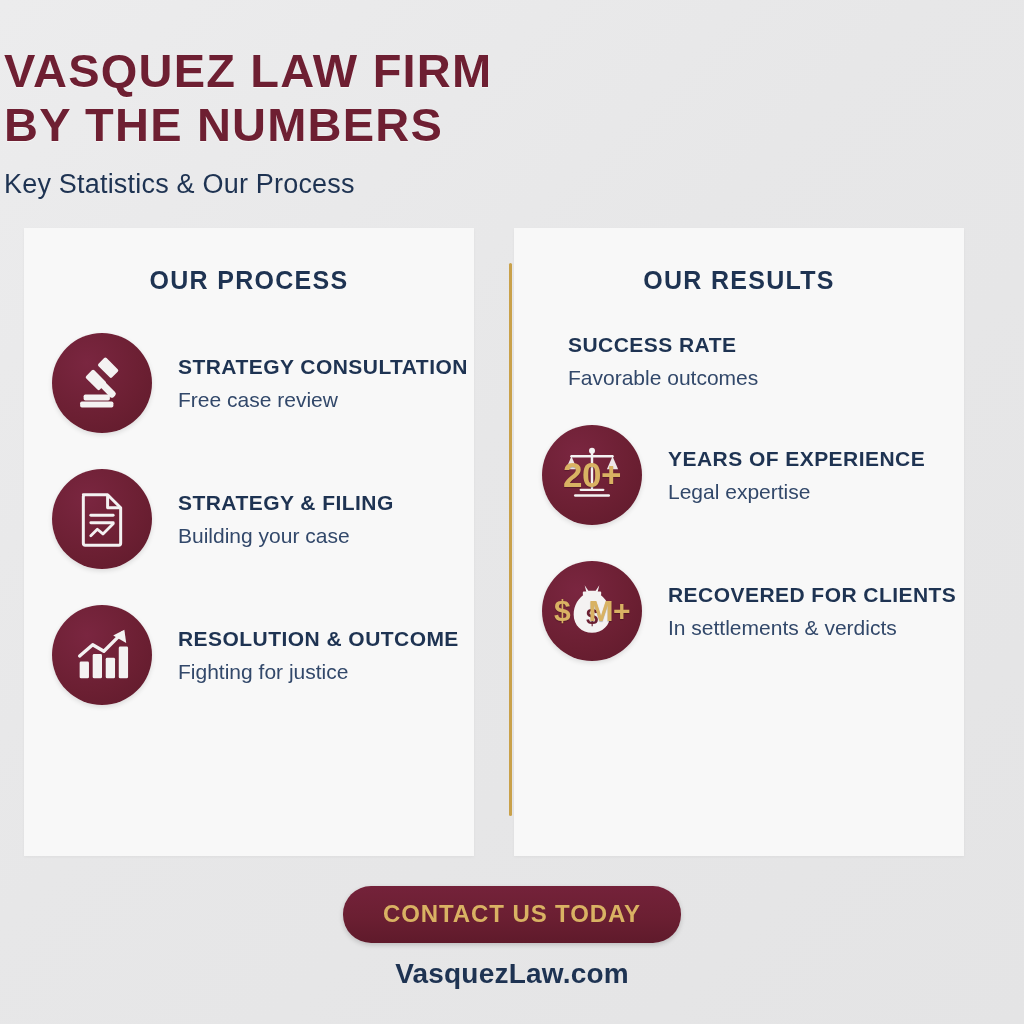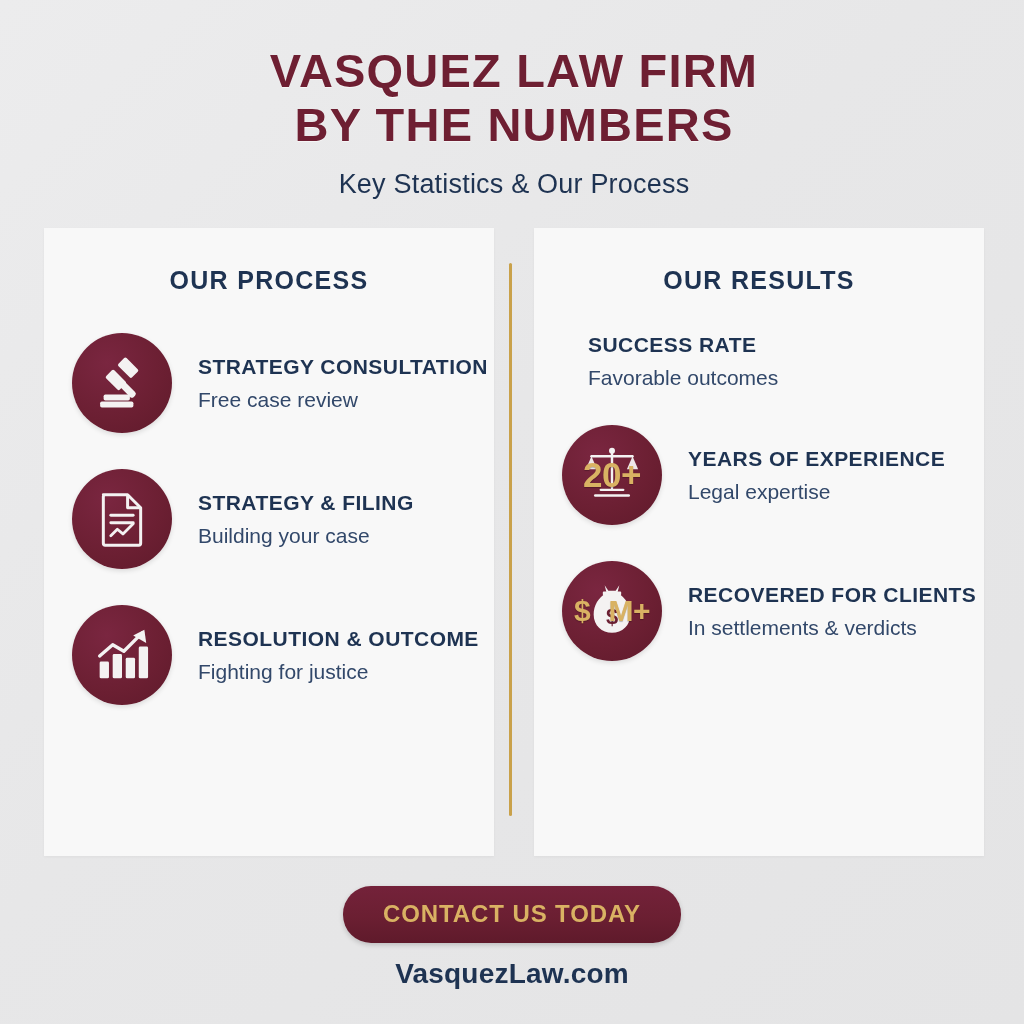--- a/index.html
+++ b/index.html
@@ -20,21 +20,20 @@
     inset: 0;
     background: linear-gradient(135deg, #ececed 0%, #e7e7e8 45%, #e4e4e5 100%);
   }
 
   
   .header {
     position: absolute;
     top: 44px;
     left: 4px;
     right: 0;
-    text-align: center;
   }
   .title-line {
     font-size: 47px;
     font-weight: bold;
     letter-spacing: 1.2px;
     color: #6e1f32;
     line-height: 1.15;
     text-shadow: 0 1px 0 rgba(255,255,255,0.55);
   }
   .subtitle {
@@ -42,21 +41,21 @@
     font-size: 27px;
     font-weight: normal;
     color: #1e3352;
     letter-spacing: 0.2px;
   }
 
   
   .panels {
     position: absolute;
     top: 228px;
-    left: 44px;
+    left: 24px;
     width: 940px;
     height: 628px;
     display: flex;
     justify-content: space-between;
   }
   .panel {
     width: 450px;
     background: #f8f8f8;
     box-shadow: 0 1px 3px rgba(0,0,0,0.045);
     position: relative;

